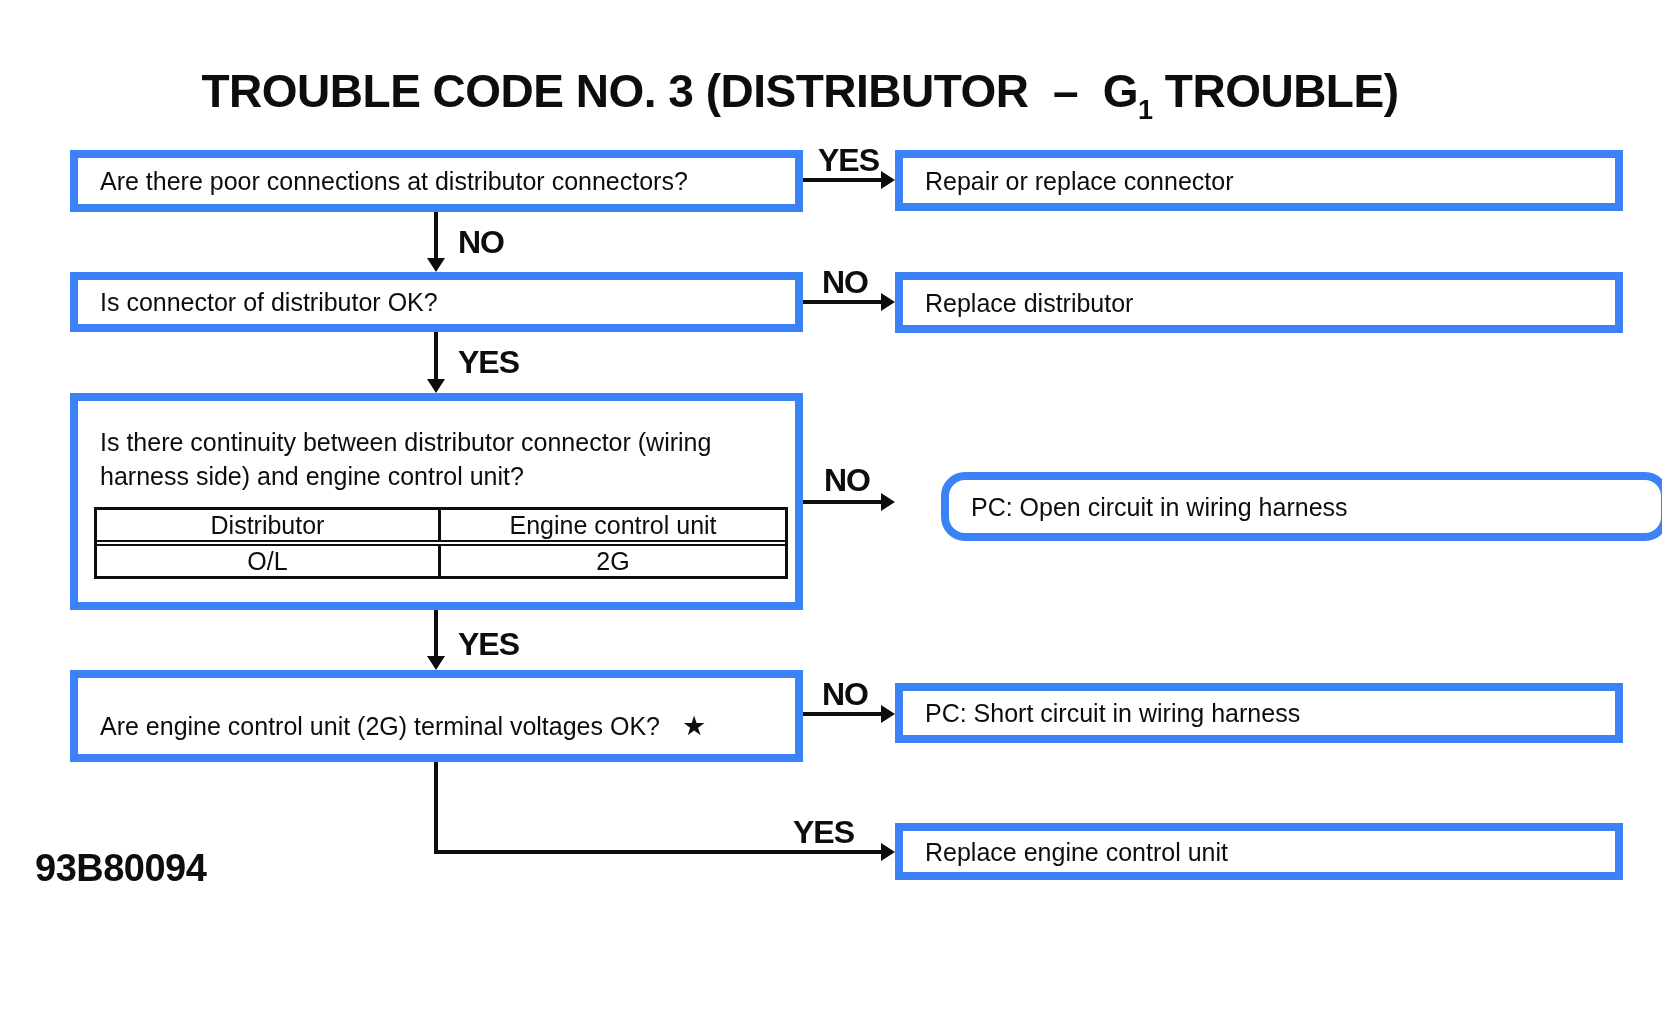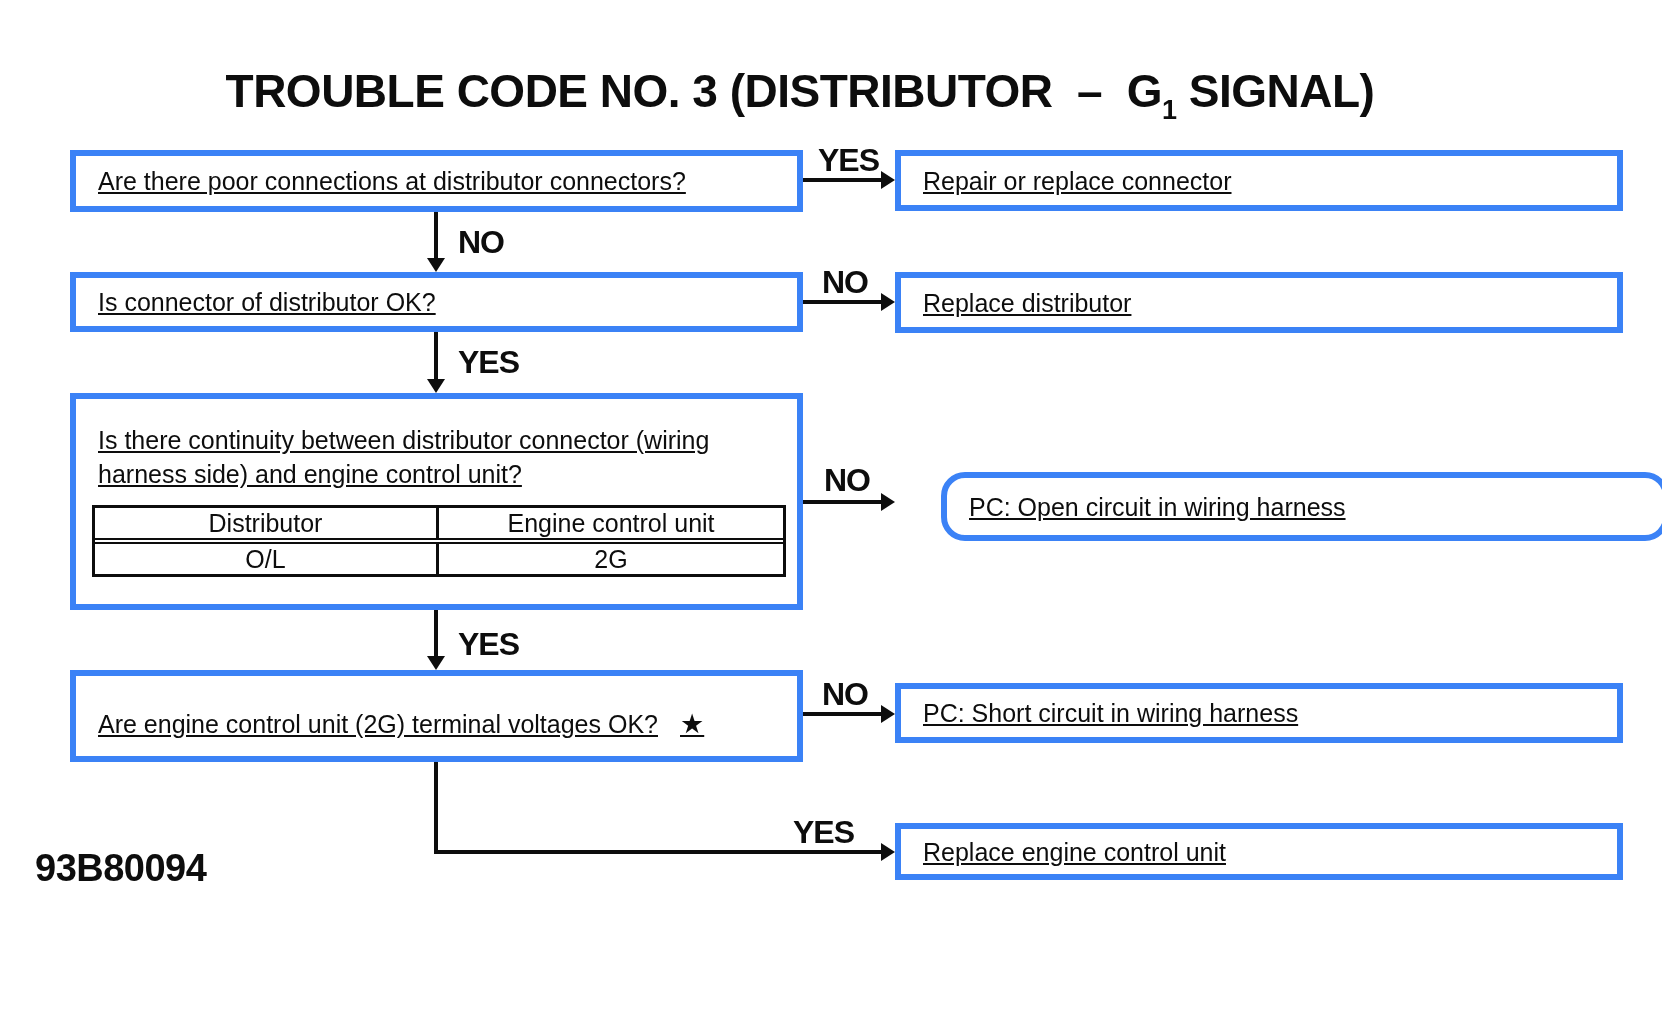--- a/index.html
+++ b/index.html
@@ -19,24 +19,24 @@
   }
   .title span{white-space:pre;}
   .title .sub{
     font-size:27px;
     vertical-align:-12px;
   }
   
   .box{
     position:absolute;
     box-sizing:border-box;
-    border:6px solid #3b82f6;
+    border:8px solid #3b82f6;
     background:#ffffff;
     display:flex;align-items:center;
-    font-size:25px;line-height:32px;text-decoration:underline;
+    font-size:25px;line-height:32px;
   }
   .box .txt{padding-left:22px;}
   .qbig{align-items:flex-start;}
   #q1{left:70px;top:150px;width:733px;height:62px;}
   #r1{left:895px;top:150px;width:728px;height:61px;}
   #q2{left:70px;top:272px;width:733px;height:60px;}
   #r2{left:895px;top:272px;width:728px;height:61px;}
   #q3{left:70px;top:393px;width:733px;height:217px;}
   #r3{left:941px;top:472px;width:728px;height:69px;border-radius:24px;}
   #q4{left:70px;top:670px;width:733px;height:92px;}
@@ -82,21 +82,21 @@
     position:absolute;left:35px;top:847px;
     font-size:38px;font-weight:bold;letter-spacing:-0.5px;
   }
 </style>
 </head>
 <body>
 
 <div id="page">
 
   <div class="title">
-    <span>TROUBLE CODE NO. 3 (DISTRIBUTOR  –  G</span><span class="sub">1</span><span> SIGNAL)</span>
+    <span>TROUBLE CODE NO. 3 (DISTRIBUTOR  –  G</span><span class="sub">1</span><span> TROUBLE)</span>
   </div>
 
   <div class="box" id="q1">
     <div class="txt">Are there poor connections at distributor connectors?</div>
   </div>
 
   <div class="box" id="q2">
     <div class="txt">Is connector of distributor OK?</div>
   </div>
 

